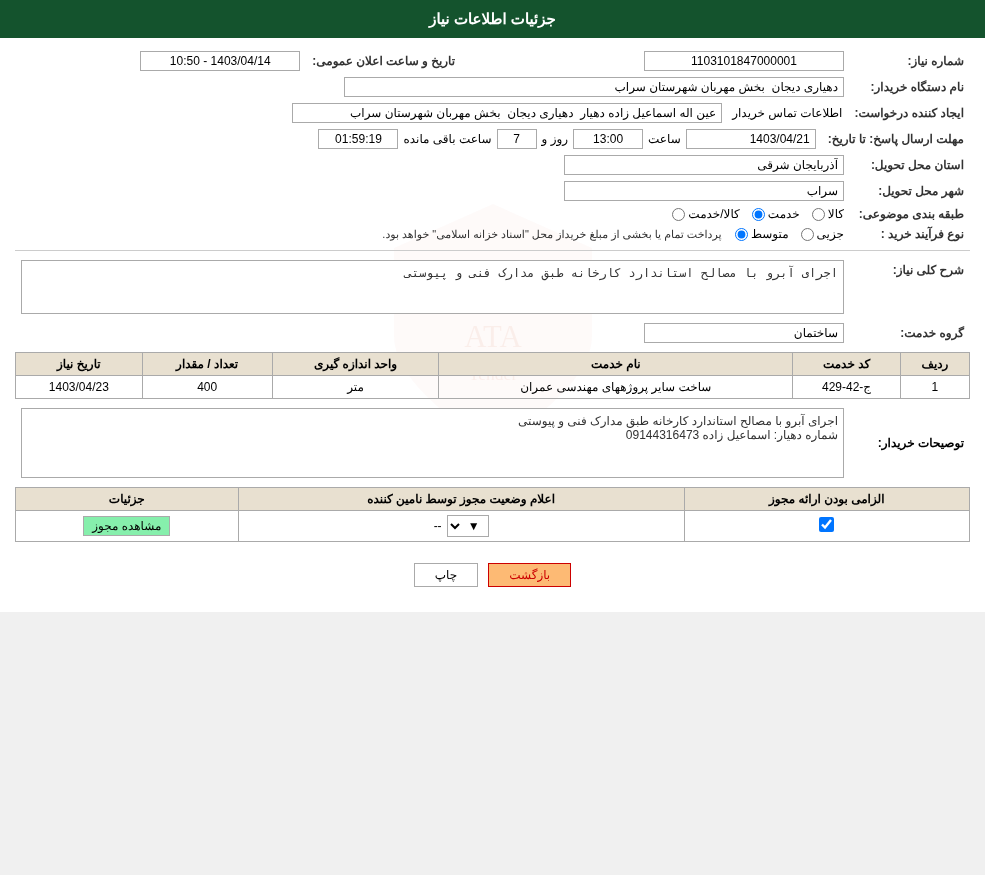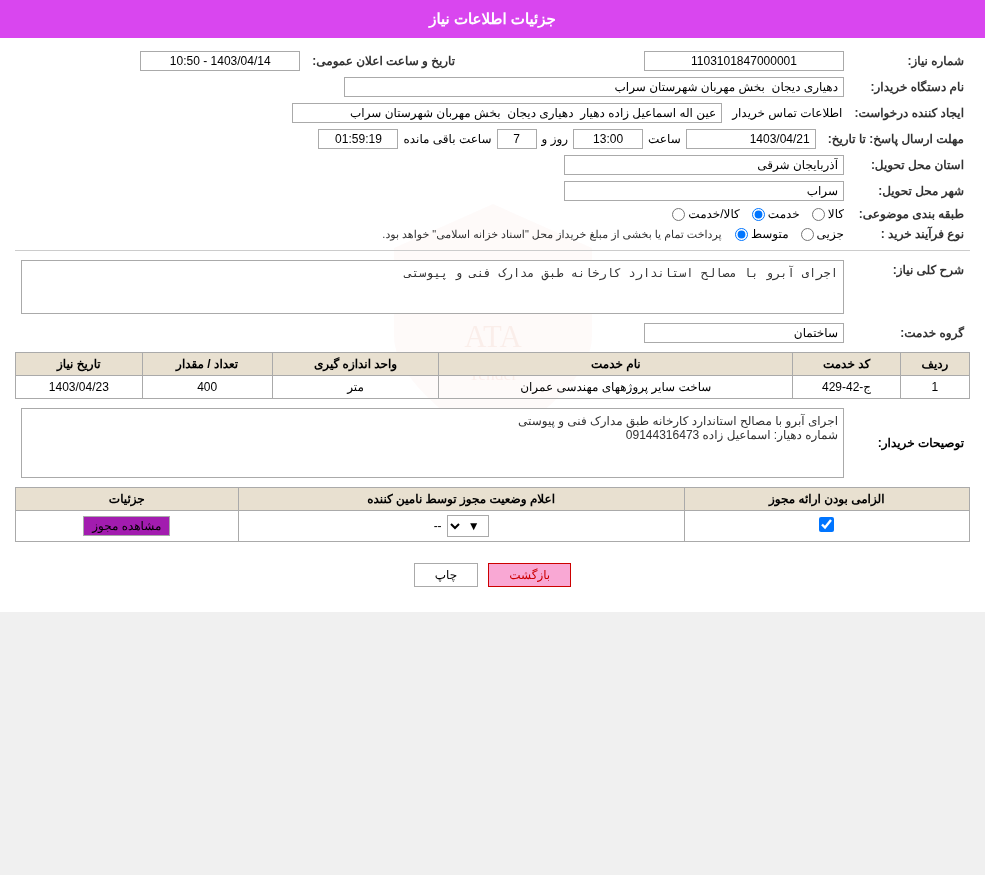--- a/index.html
+++ b/index.html
@@ -8,21 +8,21 @@
       font-size: 12px;
       background: #f0f0f0;
       direction: rtl;
     }
     .page-wrapper {
       width: 985px;
       background: #fff;
       margin: 0 auto;
     }
     .header-bar {
-      background: #d946ef;
+      background: #14532d;
       color: white;
       text-align: center;
       padding: 10px;
       font-size: 15px;
       font-weight: bold;
     }
     .main-content {
       padding: 10px 15px;
     }
     .section-title {
@@ -141,21 +141,21 @@
       font-weight: bold;
       font-size: 12px;
     }
     .permit-table td {
       border: 1px solid #aaa;
       padding: 4px 6px;
       text-align: center;
       font-size: 12px;
     }
     .view-permit-btn {
-      background: #a21caf;
+      background: #86efac;
       border: 1px solid #aaa;
       padding: 2px 8px;
       cursor: pointer;
       font-family: Tahoma, Arial, sans-serif;
       font-size: 12px;
     }
     .bottom-buttons {
       text-align: center;
       padding: 15px 0;
       display: flex;
@@ -164,21 +164,21 @@
     }
     .btn-print {
       background: #fff;
       border: 1px solid #aaa;
       padding: 4px 20px;
       cursor: pointer;
       font-family: Tahoma, Arial, sans-serif;
       font-size: 12px;
     }
     .btn-back {
-      background: #f9a8d4;
+      background: #fdba74;
       border: 1px solid #c00;
       color: #c00;
       padding: 4px 20px;
       cursor: pointer;
       font-family: Tahoma, Arial, sans-serif;
       font-size: 12px;
     }
     .row-flex {
       display: flex;
       align-items: center;

